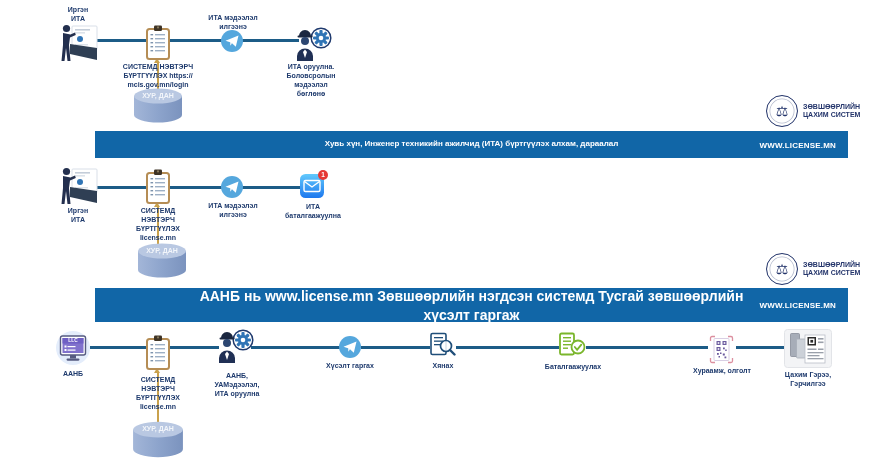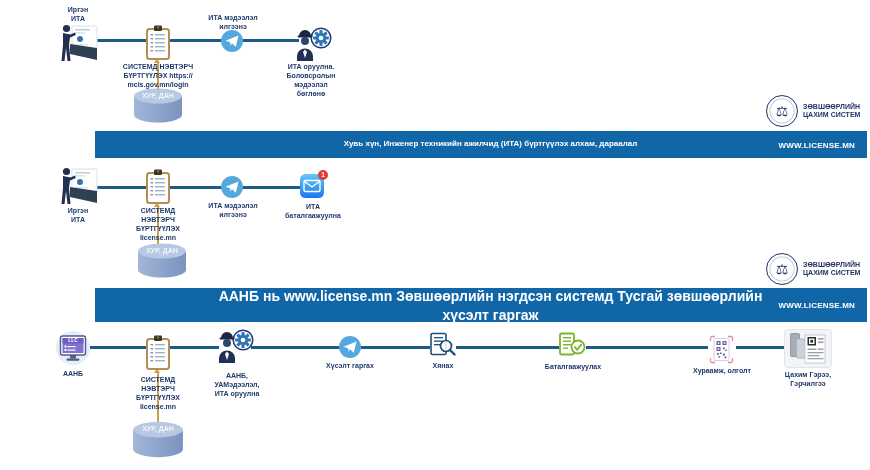--- a/index.html
+++ b/index.html
@@ -6,21 +6,21 @@
   #stage{position:relative;width:870px;height:470px;background:#fff;overflow:hidden;
          font-family:"Liberation Sans",sans-serif;}
   .lbl{position:absolute;font-size:7px;font-weight:bold;color:#1e3a6d;text-align:center;
        line-height:1.3;white-space:pre-line;z-index:5;}
   .hline{position:absolute;height:3px;background:#1c5c87;z-index:1;}
   .vline{position:absolute;width:1.6px;background:#c9a14c;z-index:2;}
   .uparrow{position:absolute;width:0;height:0;border-left:3.5px solid transparent;
        border-right:3.5px solid transparent;border-bottom:5px solid #c9a14c;z-index:2;}
   .icon{position:absolute;z-index:4;}
   .banner{position:absolute;left:95px;width:753px;background:#1166a7;color:#fff;
-       display:flex;align-items:center;justify-content:center;z-index:3;padding-left:19px;}
+       display:flex;align-items:center;justify-content:center;z-index:3;}
   .banner-text{width:100%;text-align:center;font-weight:bold;font-size:8px;line-height:1.35;
        white-space:pre-line;padding:0 90px;box-sizing:border-box;}
   .banner-site{position:absolute;right:12px;top:50%;transform:translateY(-50%);
        font-weight:bold;font-size:8px;letter-spacing:.2px;}
   .logo{position:absolute;display:flex;align-items:center;gap:5px;z-index:5;}
   .logo-circle{width:30px;height:30px;border:1.6px solid #24356b;border-radius:50%;
        display:flex;align-items:center;justify-content:center;
        box-shadow:inset 0 0 0 2.5px #fff, inset 0 0 0 3.3px #24356b55;}
   .logo-circle span{font-size:14px;color:#24356b;line-height:1;}
   .logo-text{font-size:7px;font-weight:bold;color:#24356b;line-height:1.2;white-space:pre-line;}

